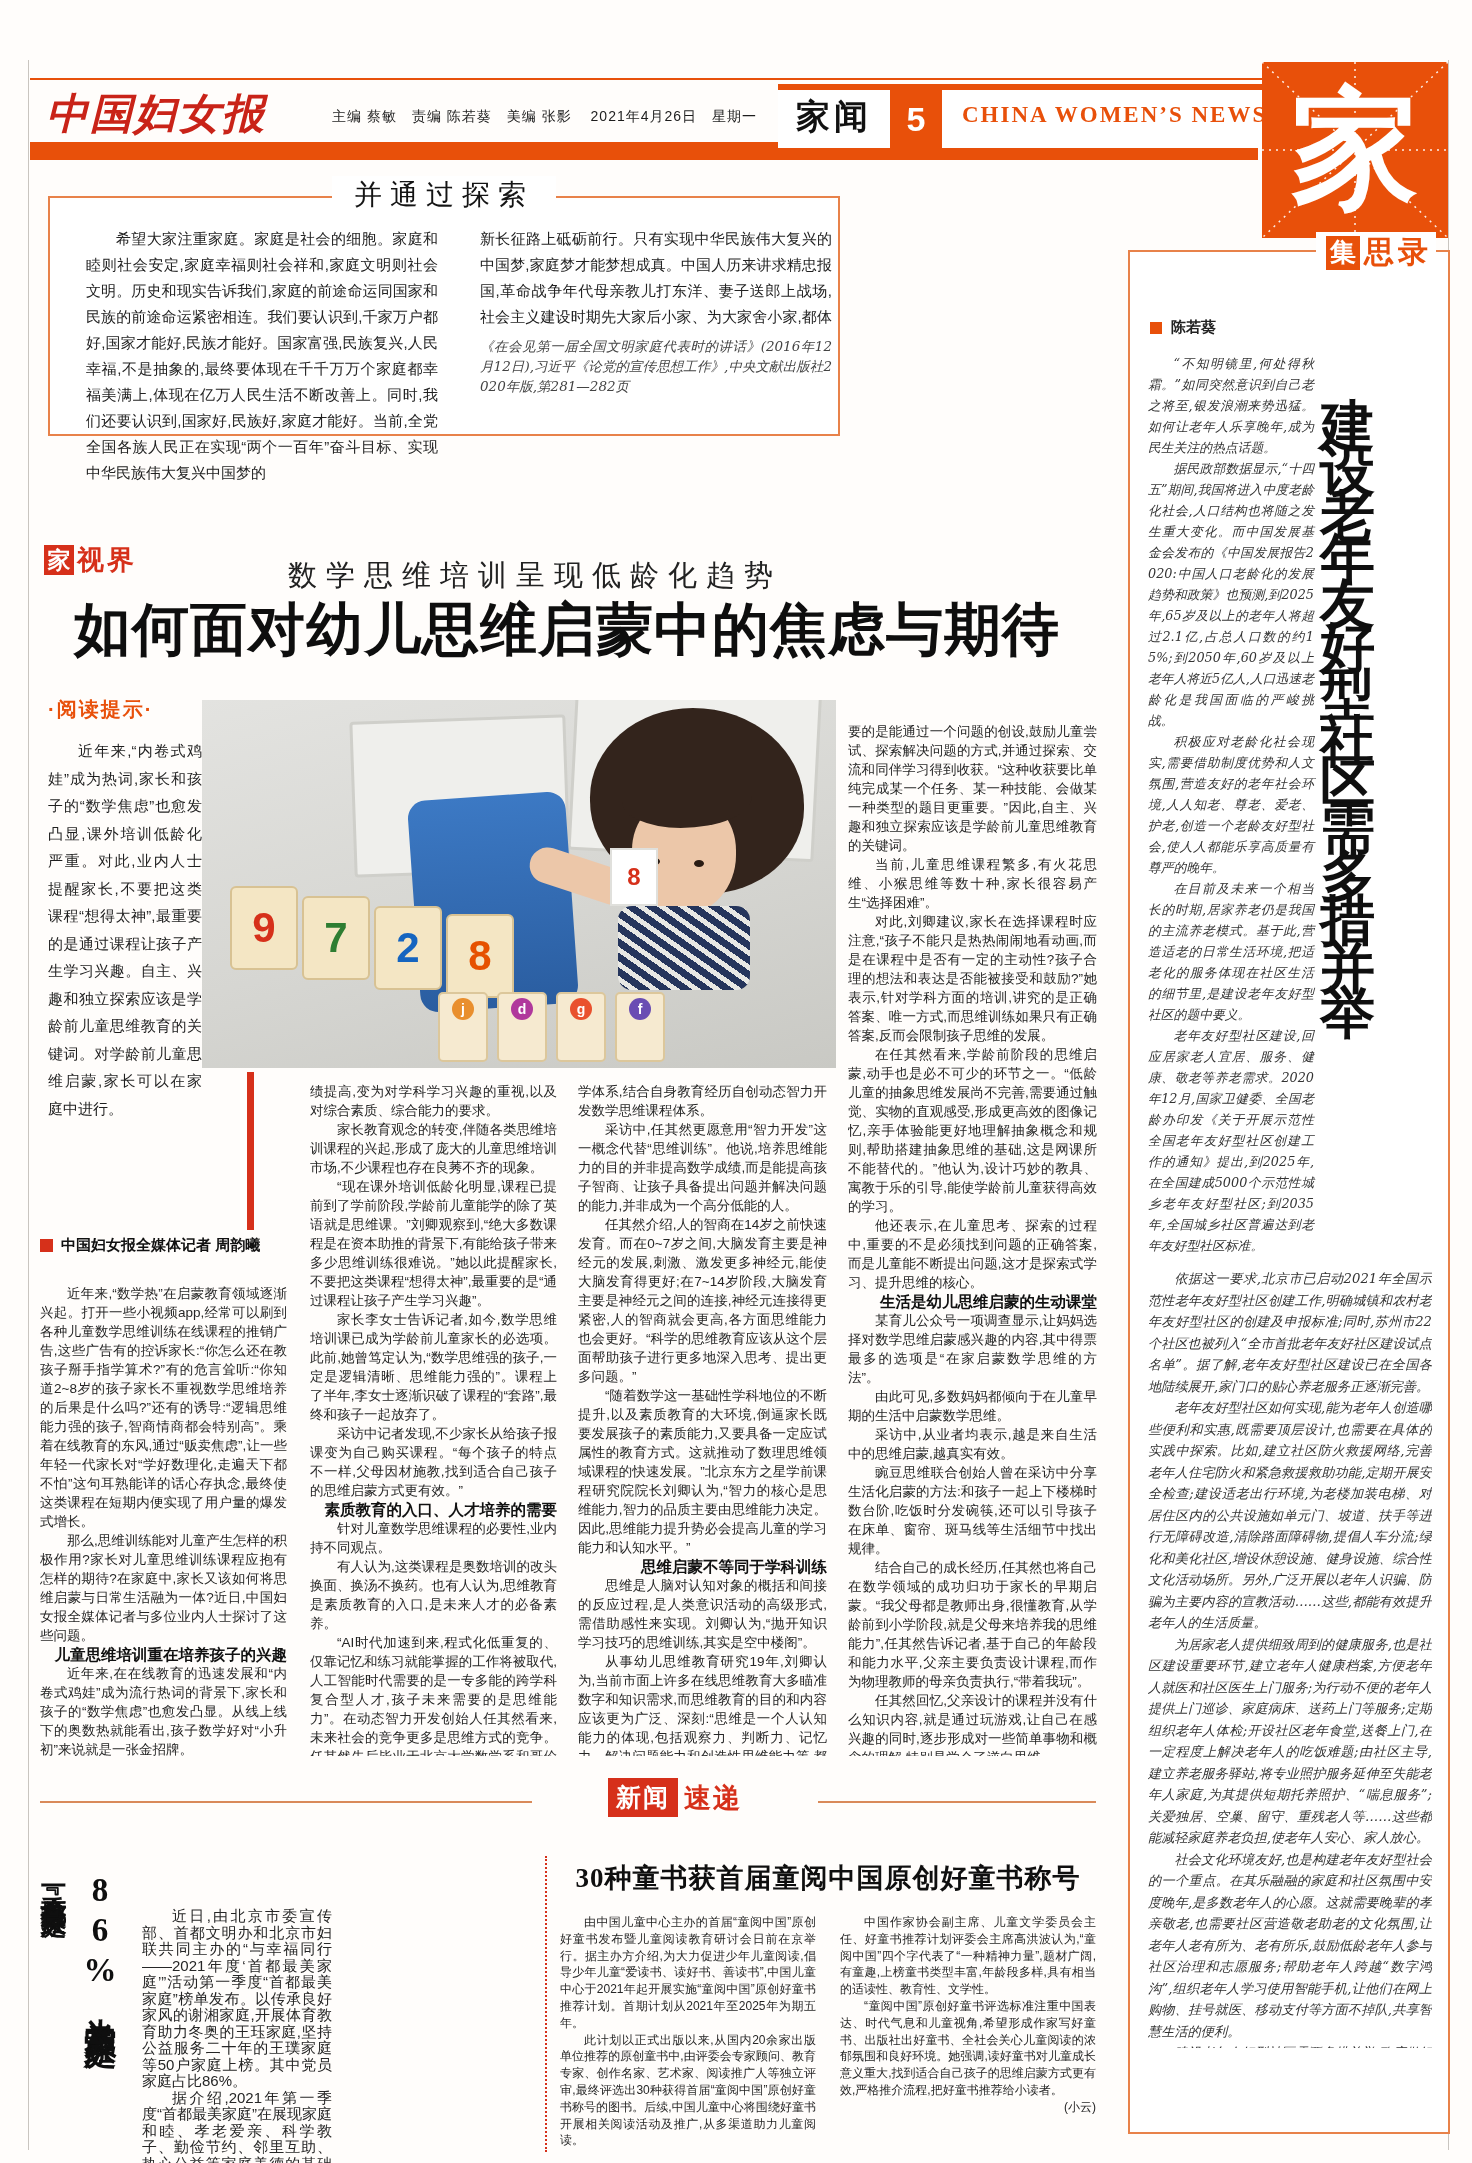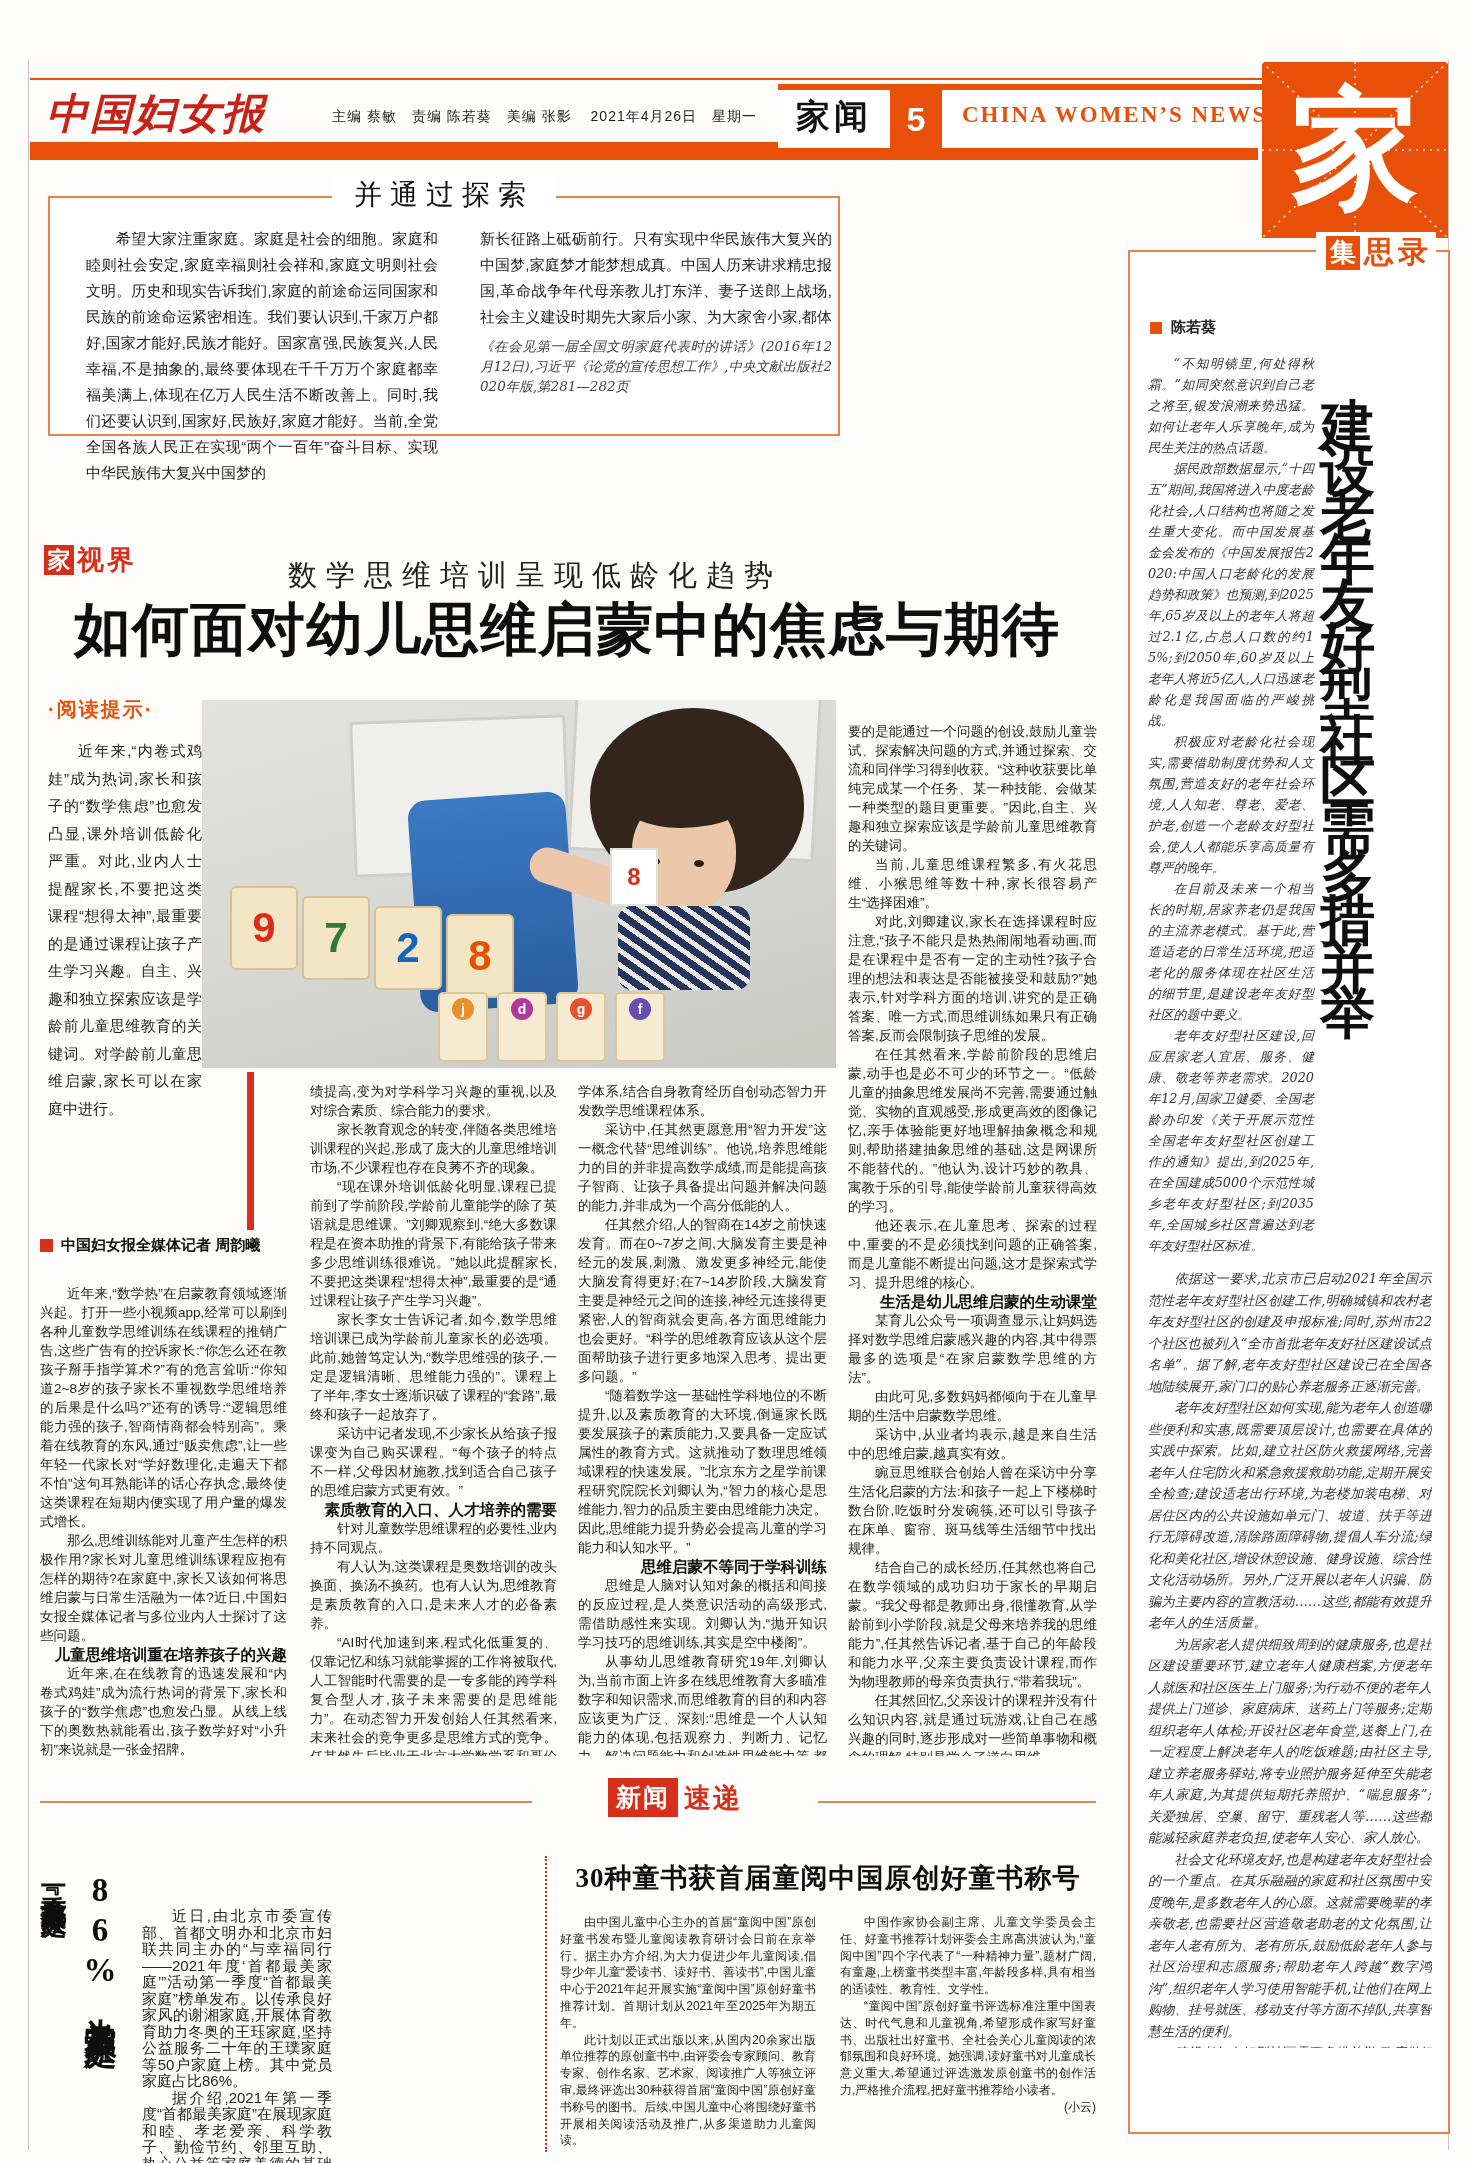--- a/index.html
+++ b/index.html
@@ -275,21 +275,21 @@
 
   <div class="abs dotdiv"></div>
 
   <div class="abs bhead">30种童书获首届童阅中国原创好童书称号</div>
   <div class="abs colR jt" style="left:560px;">
     <p>由中国儿童中心主办的首届“童阅中国”原创好童书发布暨儿童阅读教育研讨会日前在京举行。据主办方介绍,为大力促进少年儿童阅读,倡导少年儿童“爱读书、读好书、善读书”,中国儿童中心于2021年起开展实施“童阅中国”原创好童书推荐计划。首期计划从2021年至2025年为期五年。</p>
     <p>此计划以正式出版以来,从国内20余家出版单位推荐的原创童书中,由评委会专家顾问、教育专家、创作名家、艺术家、阅读推广人等独立评审,最终评选出30种获得首届“童阅中国”原创好童书称号的图书。后续,中国儿童中心将围绕好童书开展相关阅读活动及推广,从多渠道助力儿童阅读。</p>
   </div>
   <div class="abs colR jt" style="left:840px;">
     <p>中国作家协会副主席、儿童文学委员会主任、好童书推荐计划评委会主席高洪波认为,“童阅中国”四个字代表了“一种精神力量”,题材广阔,有童趣,上榜童书类型丰富,年龄段多样,具有相当的适读性、教育性、文学性。</p>
-    <p>“童阅中国”原创好童书评选标准注重中国表达、时代气息和儿童视角,希望形成作家写好童书、出版社出好童书、全社会关心儿童阅读的浓郁氛围和良好环境。她强调,读好童书对儿童成长意义重大,希望通过评选激发原创童书的创作活力,严格推介流程,把好童书推荐给小读者。</p>
+    <p>“童阅中国”原创好童书评选标准注重中国表达、时代气息和儿童视角,希望形成作家写好童书、出版社出好童书、全社会关心儿童阅读的浓郁氛围和良好环境。她强调,读好童书对儿童成长意义重大,找到适合自己孩子的思维启蒙方式更有效,严格推介流程,把好童书推荐给小读者。</p>
     <span class="sign">(小云)</span>
   </div>
 
   <div class="abs sbox">
     <div class="sbadge">
       <div class="sq">集</div>
       <div class="rest">思录</div>
     </div>
     <div class="sauthor">
       <span class="mk"></span>

